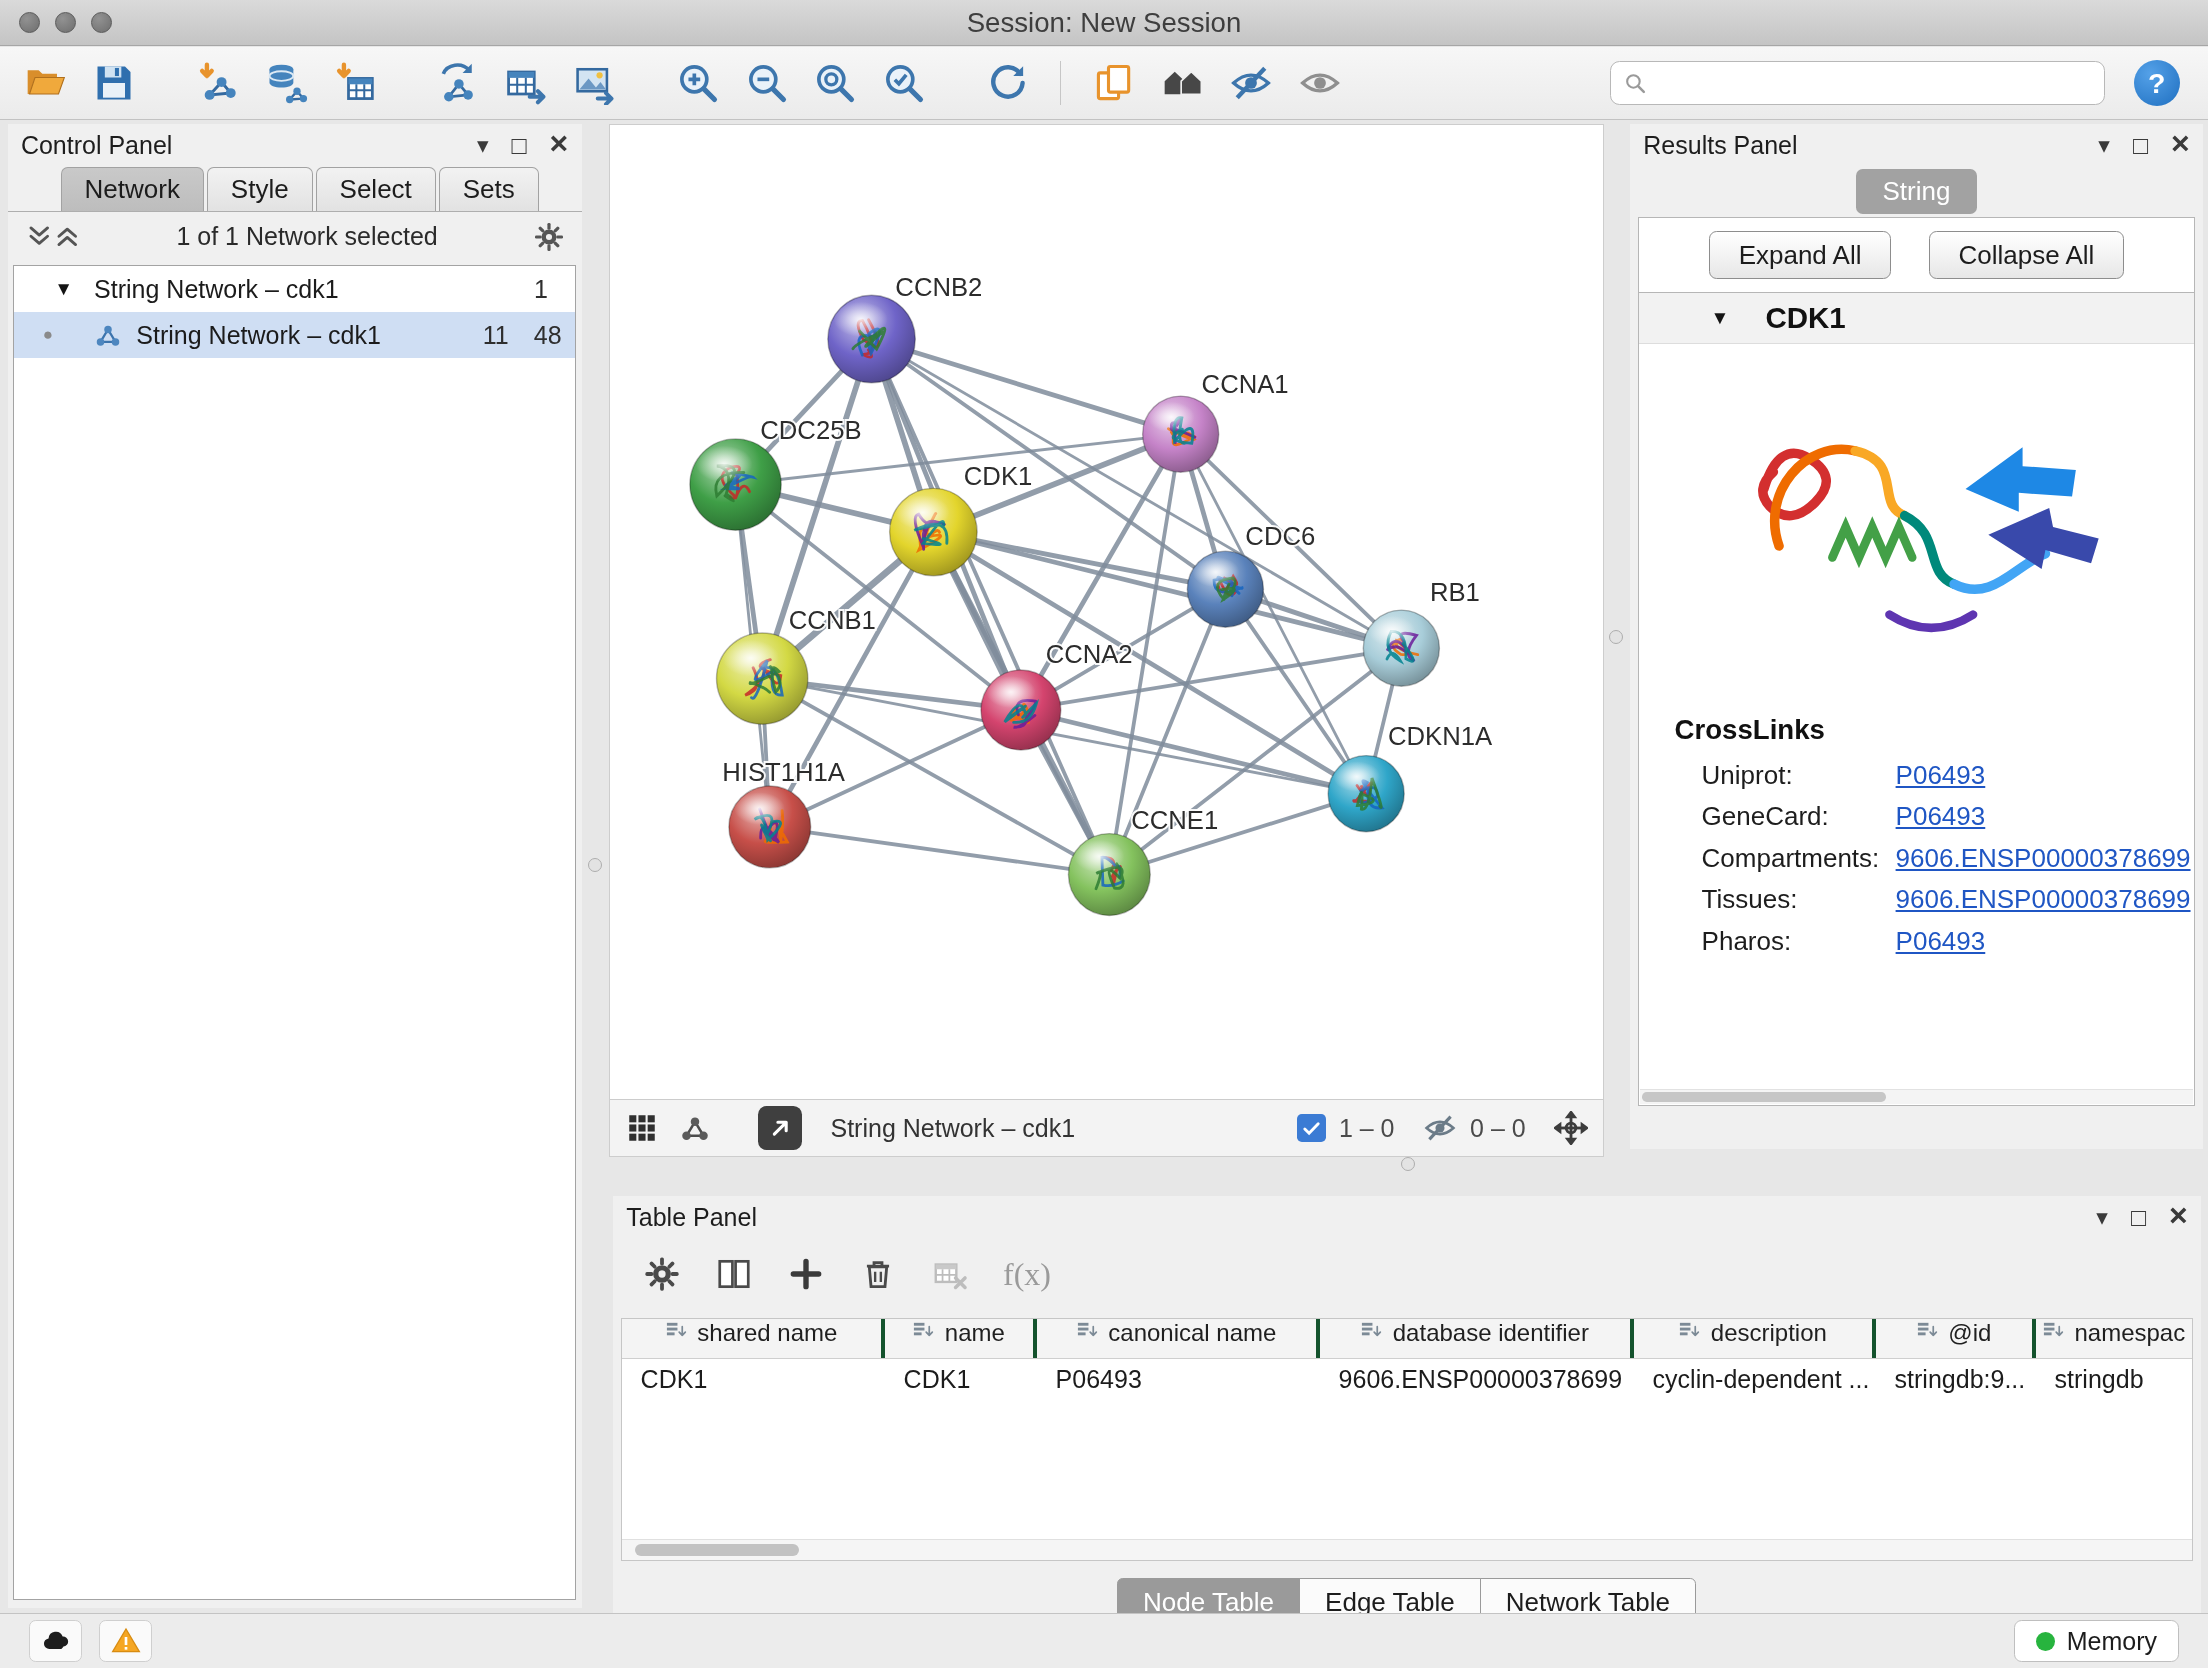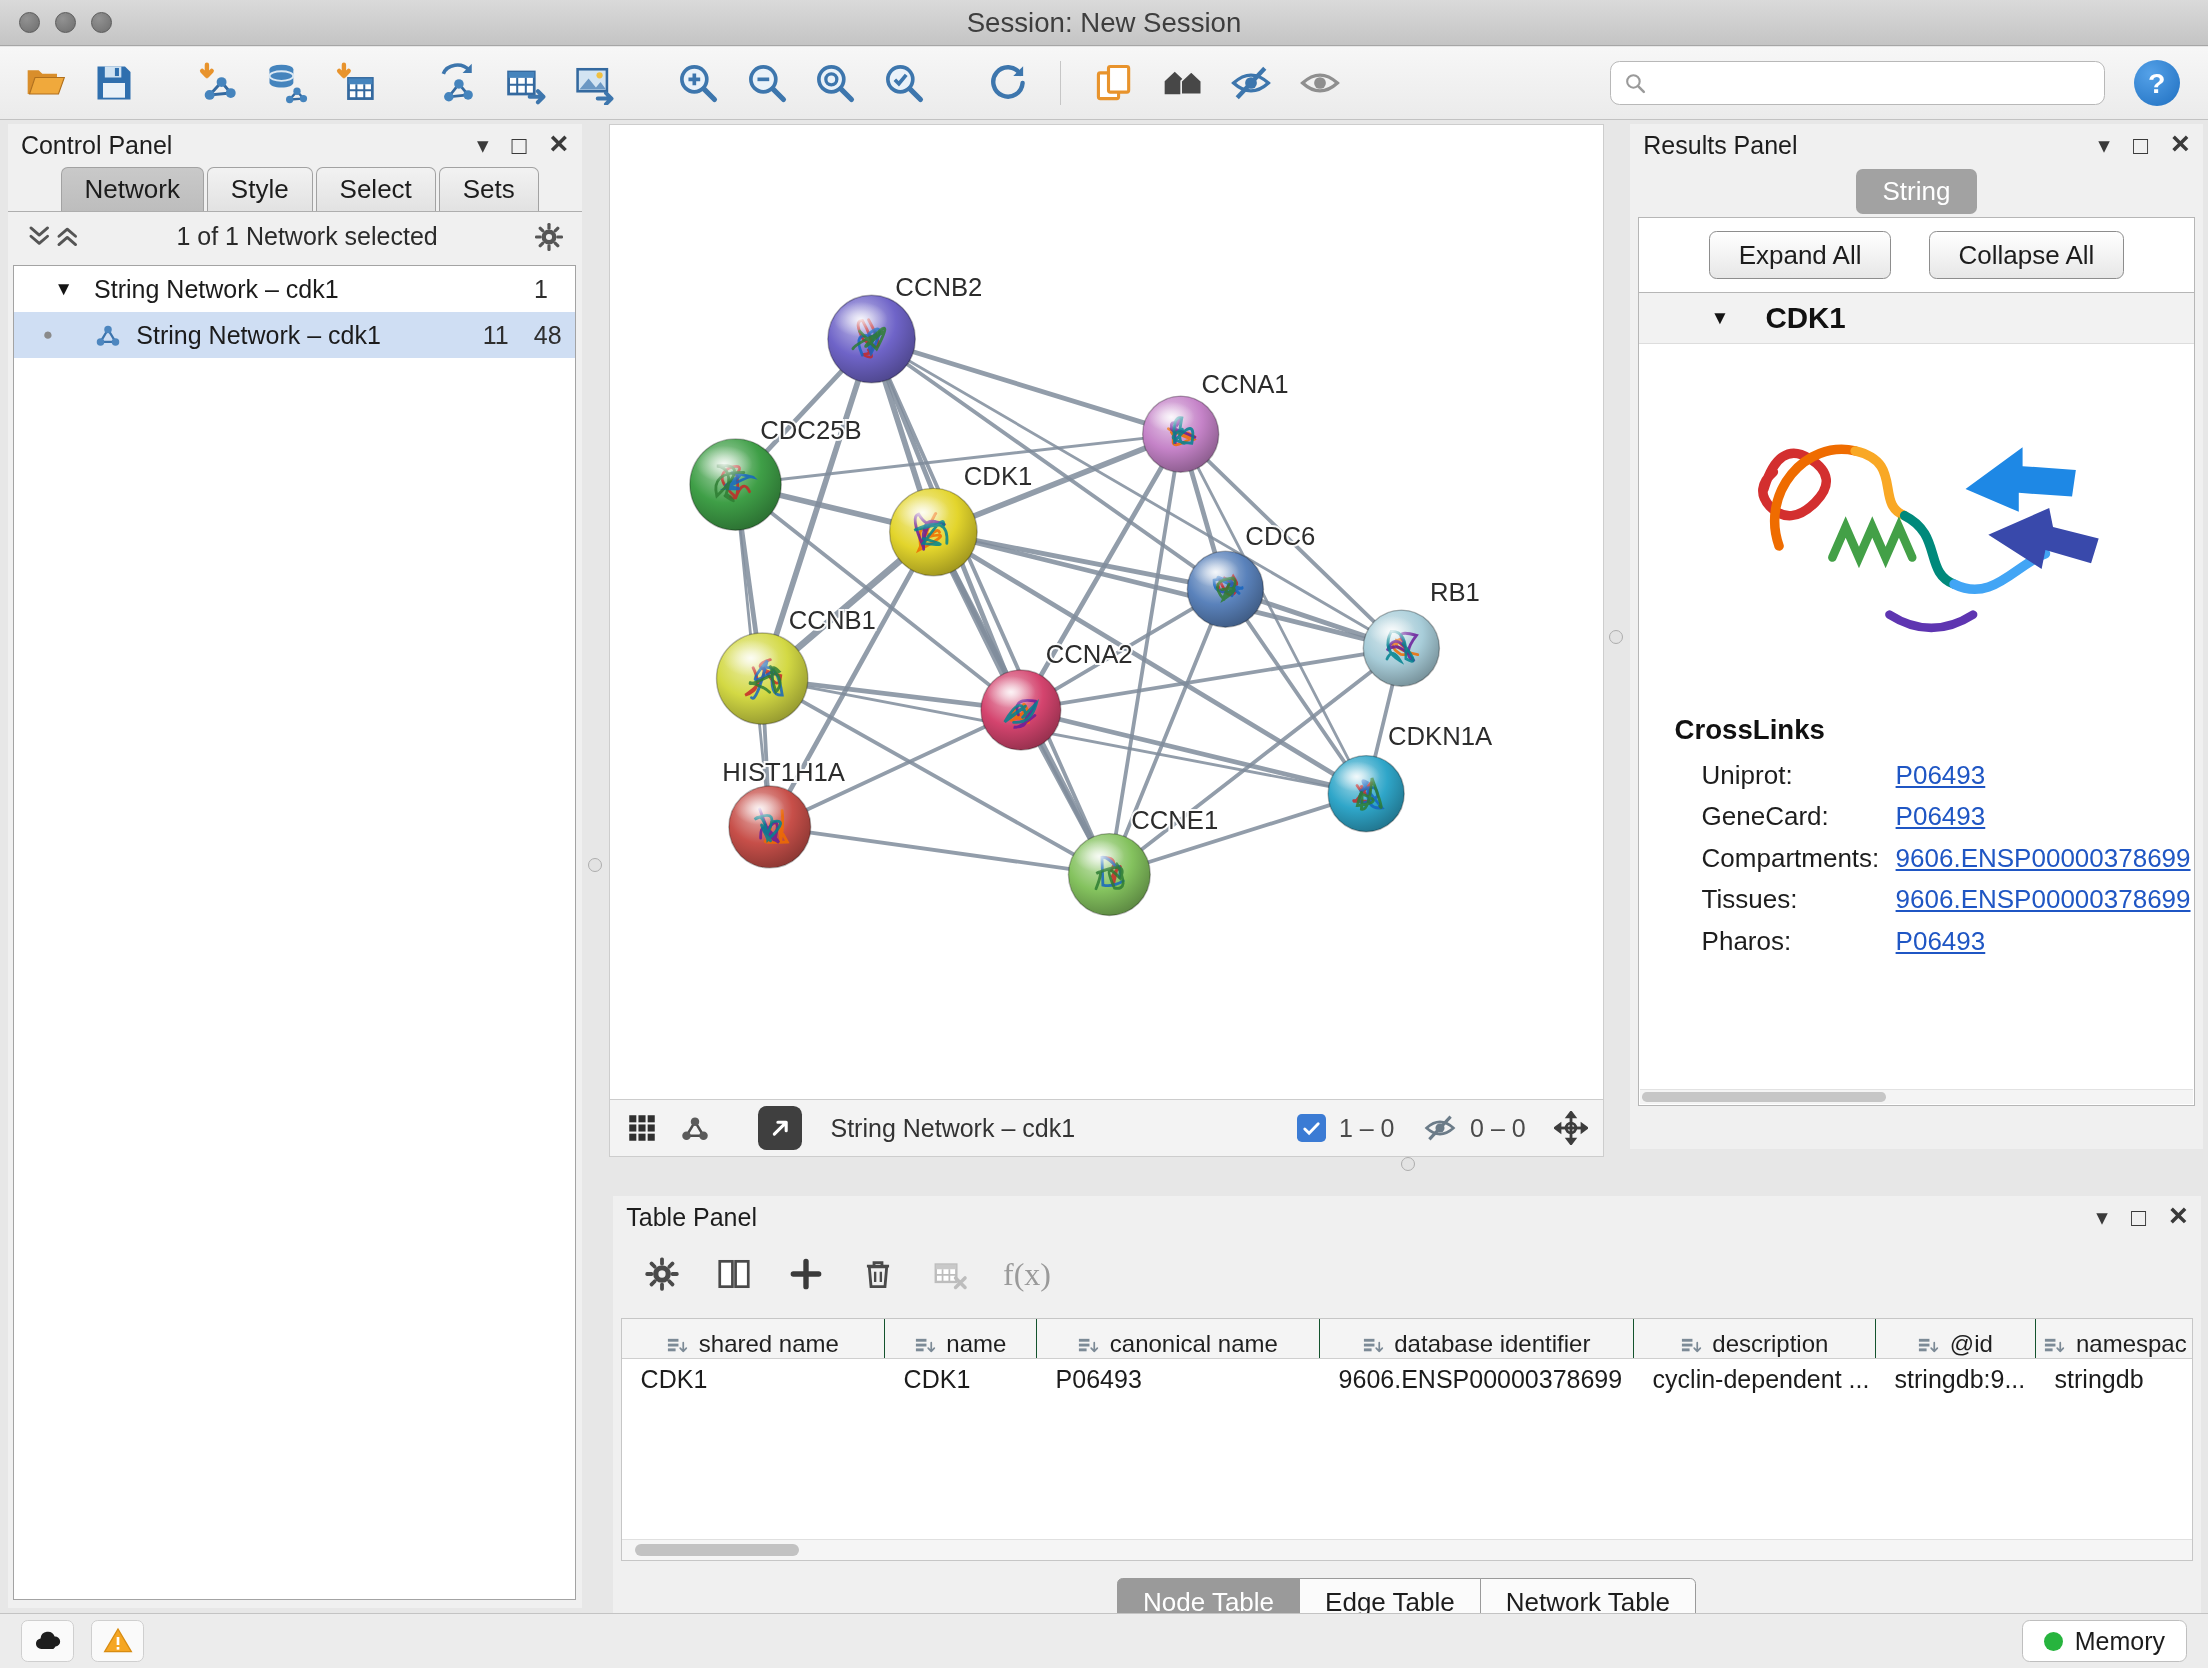--- a/index.html
+++ b/index.html
@@ -102,37 +102,37 @@
   .rp-hscroll .thumb { position:absolute; left:2.9px; top:2.4px; width:44%; height:9.5px; background:#c6c6c6; border-radius:4.8px; }
 
   
   .table-panel { left:613px; top:1196px; width:1588px; height:439px; }
   .tp-toolbar { height:72px; display:flex; align-items:center; gap:34px; padding-left:30px; }
   .tp-toolbar svg { width:38px; height:38px; }
   .fx { font-family:"Liberation Serif","DejaVu Serif",serif; font-size:32px; color:#9a9a9a; }
   .tp-table { position:absolute; left:7.6px; right:7.6px; top:122px; height:243px; background:#fff;
     border:1px solid #c6c6c6; overflow:hidden; }
   .tp-hrow { display:flex; height:40px; background:#f4f4f4; border-bottom:1px solid #cfcfcf; }
-  .th { display:flex; align-items:flex-end; justify-content:center; gap:9.5px; font-size:24px; color:#1f1f1f;
-    border-right:1px solid #14532d; overflow:hidden; white-space:nowrap; flex:none; }
+  .th { display:flex; align-items:flex-start; justify-content:center; gap:9.5px; font-size:24px; color:#1f1f1f;
+    border-right:4px solid #14532d; overflow:hidden; white-space:nowrap; flex:none; }
   .th svg { width:23px; height:23px; flex:none; }
   .tp-drow { display:flex; height:40px; }
   .td { font-size:25px; color:#1c1c1c; display:flex; align-items:center; padding-left:19px;
     overflow:hidden; white-space:nowrap; flex:none; }
   .tp-scroll { position:absolute; left:0; right:0; bottom:0; height:21px; background:#f5f5f5; border-top:1px solid #e0e0e0; }
   .tp-scroll .thumb { position:absolute; left:13.3px; top:3.8px; width:164px; height:12.4px; background:#c2c2c2; border-radius:6.7px; }
   .tp-tabs { position:absolute; left:0; right:0; top:382px; display:flex; justify-content:center; }
   .tp-tab { font-size:26px; padding:7.6px 25px; border:1px solid #9a9a9a; background:#fbfbfb; color:#1c1c1c; margin-left:-1px; }
   .tp-tab:first-child { border-radius:5.7px 0 0 5.7px; }
   .tp-tab:last-child { border-radius:0 5.7px 5.7px 0; }
   .tp-tab.sel { background:#9a9a9a; color:#fff; }
 
   
   .statusbar { position:absolute; left:0; right:0; bottom:0; height:55px; background:#ececec;
-    border-top:1px solid #c3c3c3; display:flex; align-items:center; padding:0 21px; gap:17px; }
+    border-top:1px solid #c3c3c3; display:flex; align-items:center; padding:0 29px; gap:17px; }
   .sb-btn { width:53px; height:42px; background:#fafafa; border:1px solid #cfcfcf; border-radius:6.7px;
     display:flex; align-items:center; justify-content:center; }
   .sb-btn svg { width:32px; height:32px; }
   .memory { margin-left:auto; display:flex; align-items:center; gap:11.4px; background:#fff;
     border:1px solid #bfbfbf; border-radius:7.6px; padding:5.7px 21px; font-size:25px; color:#1c1c1c; }
   .memdot { width:19px; height:19px; border-radius:50%; background:#27b43e; }
 
   .split-dot { position:absolute; width:14.3px; height:14.3px; border-radius:50%;
     background:#e3e3e3; border:1px solid #adadad; }
 </style>

